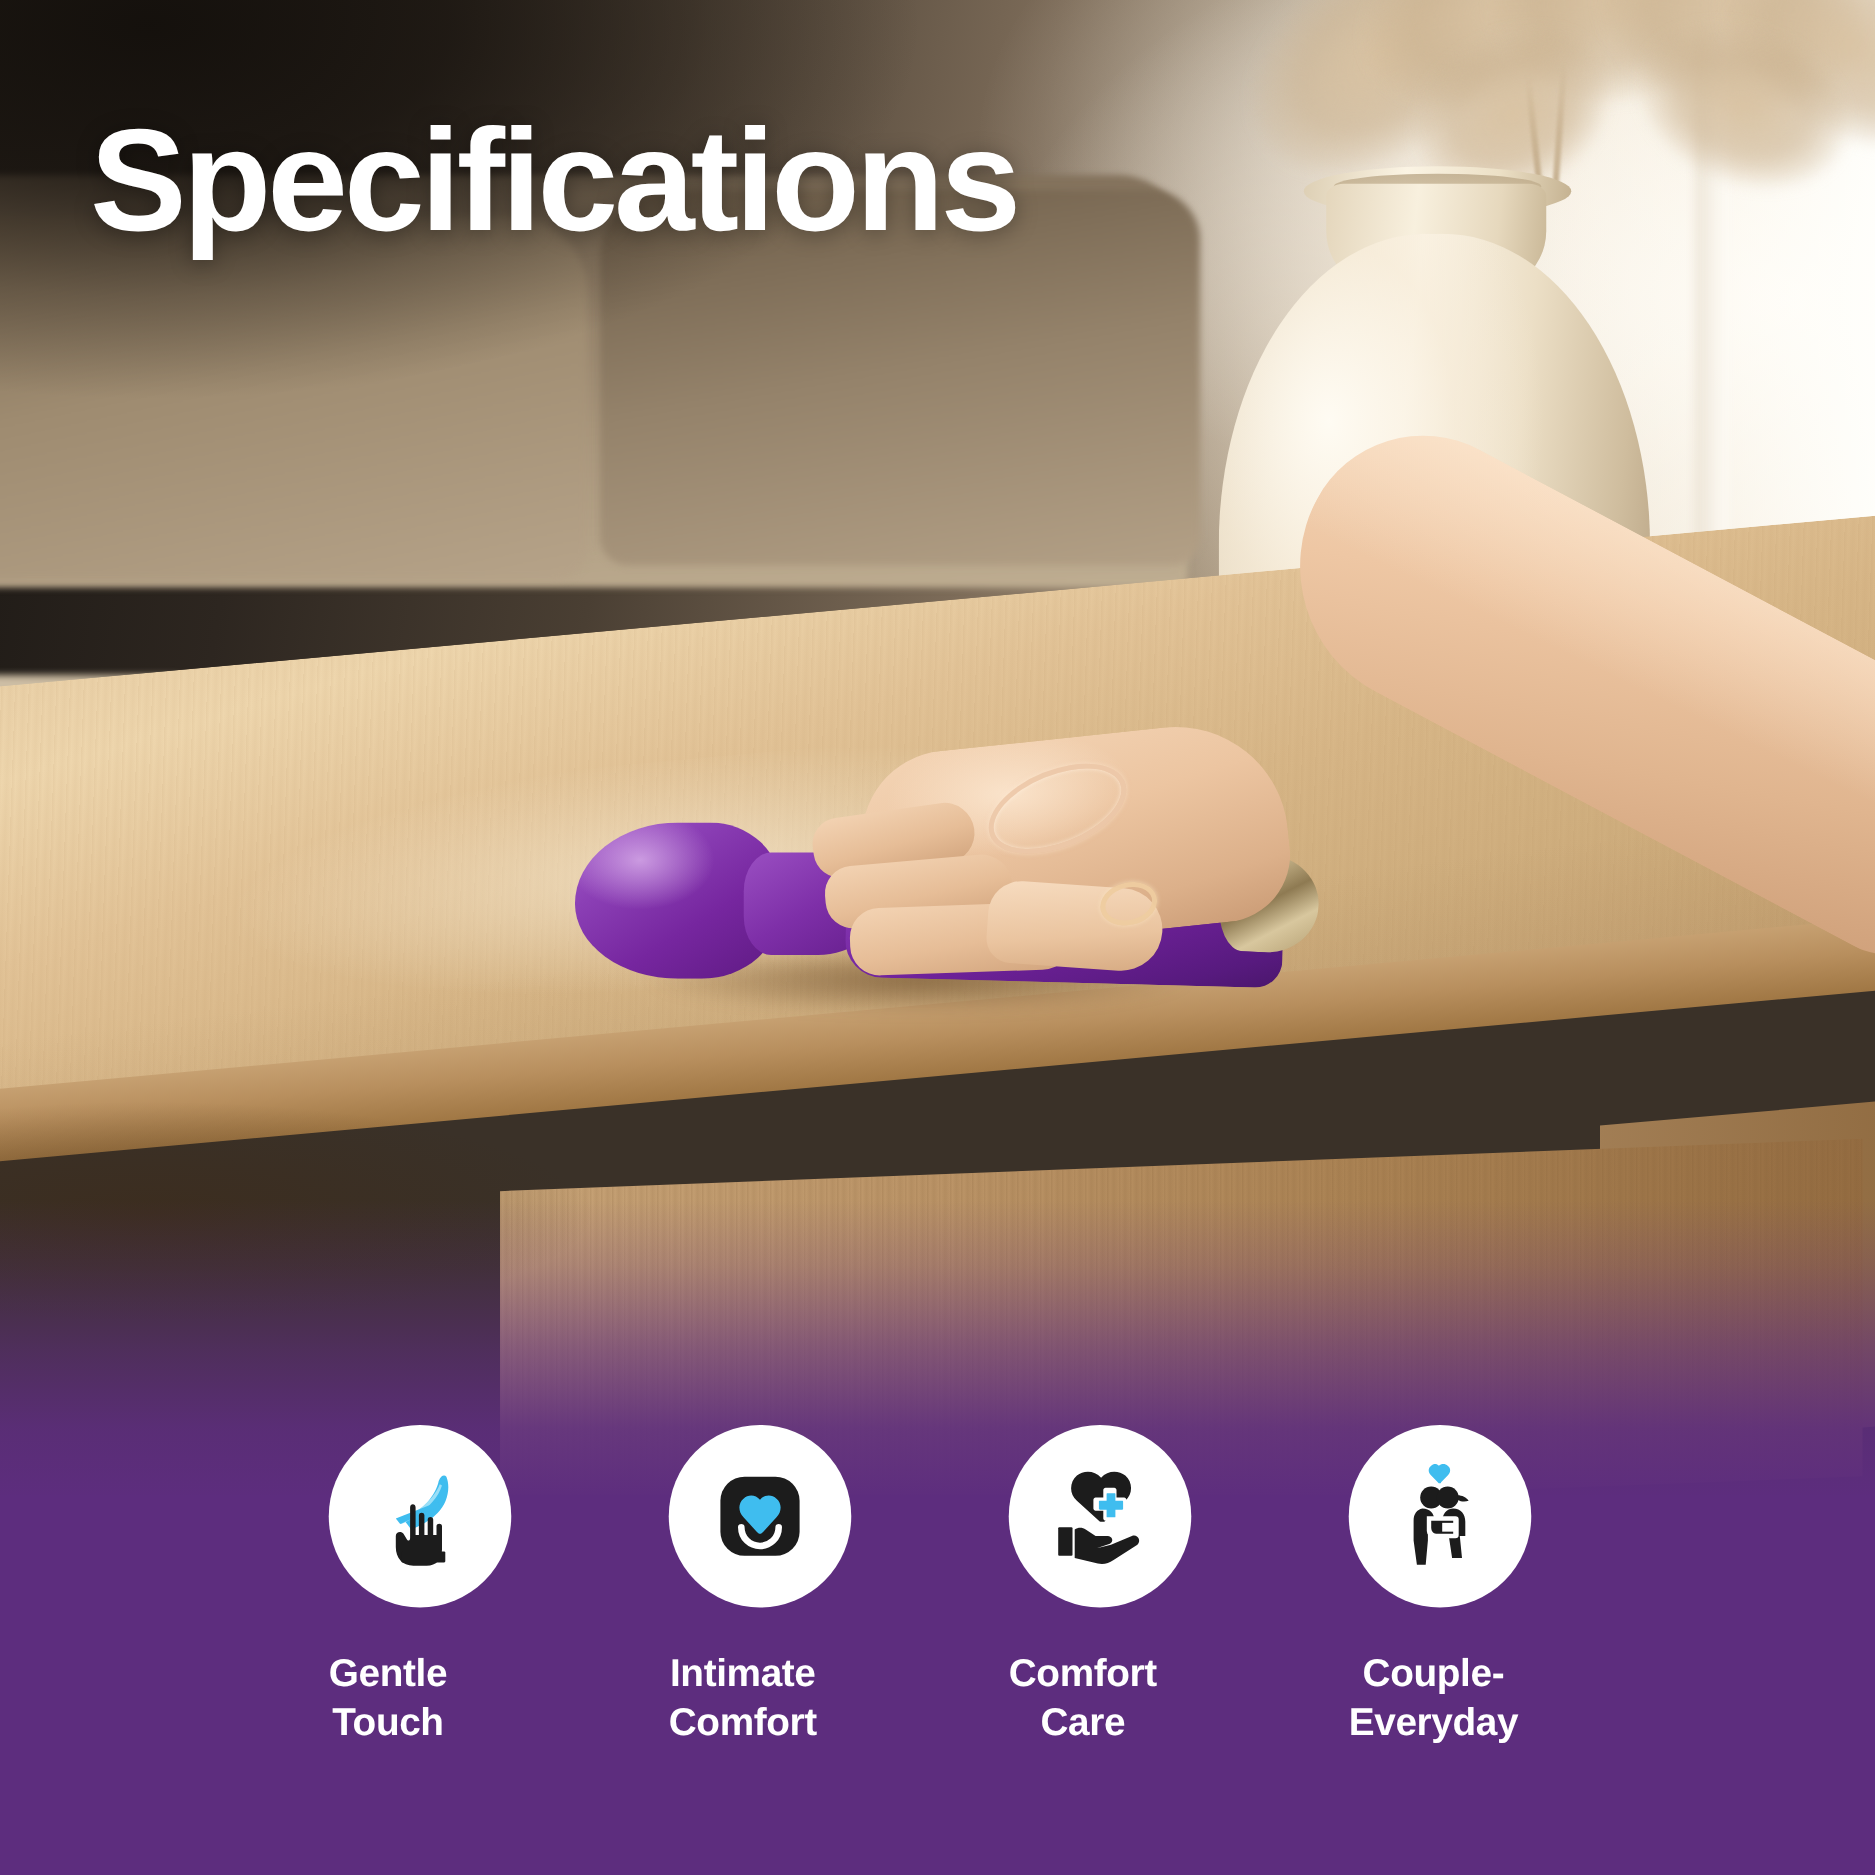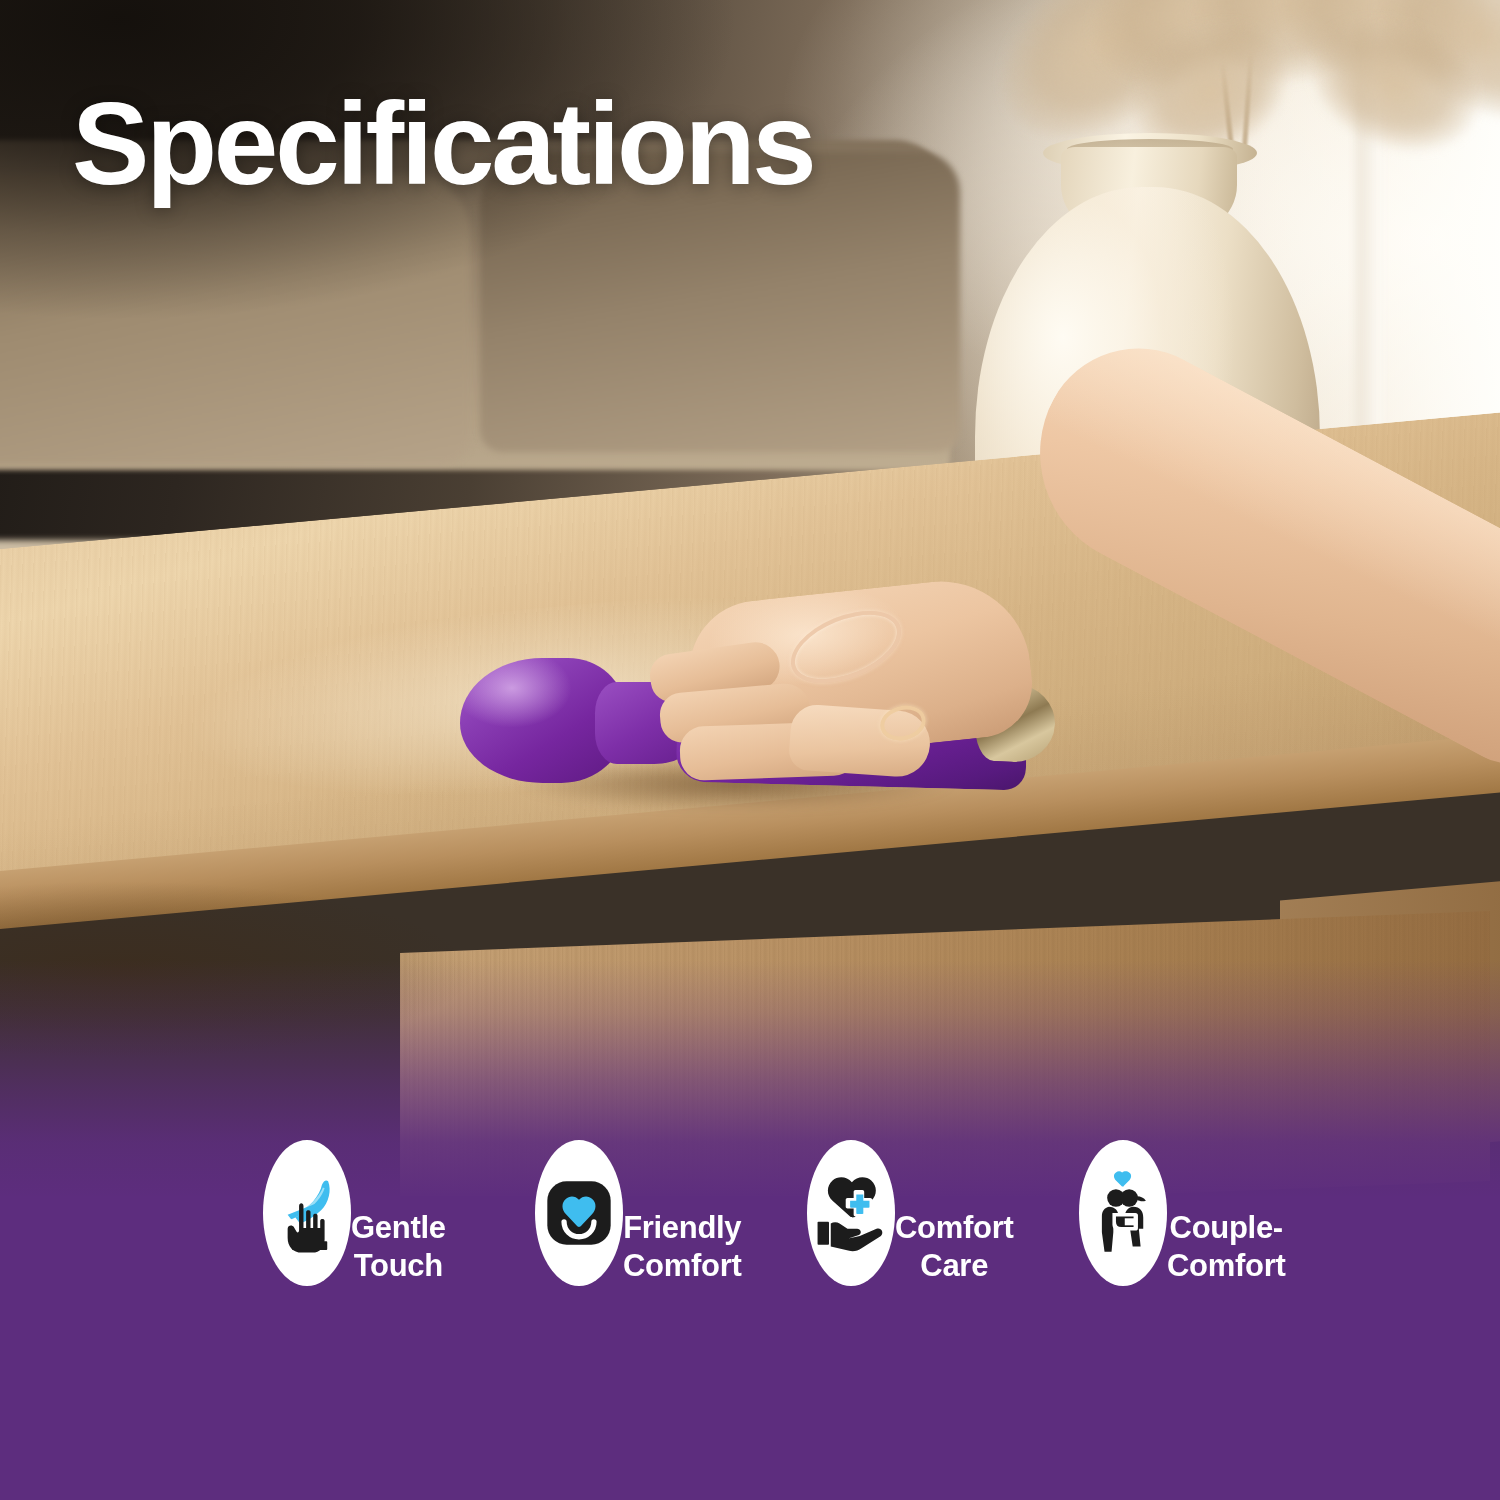--- a/index.html
+++ b/index.html
@@ -300,21 +300,21 @@
     text-shadow:0 2px 18px rgba(0,0,0,0.35);
     white-space:nowrap;
   }
 
   
   .features {
     position:absolute; left:0; top:1140px; width:1500px;
     display:flex; justify-content:center; align-items:flex-start;
     gap:114px;
   }
-  .feature { width:158px; display:flex; flex-direction:row; align-items:flex-end; }
+  .feature { width:158px; display:flex; flex-direction:column; align-items:flex-start; }
   .badge {
     width:146px; height:146px; border-radius:50%;
     background:#ffffff;
     display:flex; align-items:center; justify-content:center;
   }
   .badge svg { width:88px; height:88px; display:block; }
   .flabel {
     margin-top:34px;
     color:#ffffff;
     font-size:31px;
@@ -430,21 +430,21 @@
     </div>
 
     <div class="feature">
       <div class="badge">
         <svg viewBox="0 0 100 100">
           <rect x="14" y="14" width="72" height="72" rx="22" fill="#1C1C1C"></rect>
           <path d="M50 66c-1 0-2-1-3-2l-12-13c-5-5-5-13 0-17 4-4 11-4 15 1 4-5 11-5 15-1 5 4 5 12 0 17L53 64c-1 1-2 2-3 2z" fill="#3FBDEF"></path>
           <path d="M33 60c0 10 8 17 17 17s17-7 17-17" fill="none" stroke="#FFFFFF" stroke-width="6" stroke-linecap="round"></path>
         </svg>
       </div>
-      <div class="flabel">Friendly
+      <div class="flabel">Intimate
 Comfort</div>
     </div>
 
     <div class="feature">
       <div class="badge">
         <svg viewBox="0 0 100 100">
           <path d="M52 55c-1 0-2 0-3-1L29 36c-7-6-7-17 0-23 6-5 16-5 22 2 6-7 16-7 22-2 7 6 7 17 0 23L55 54c-1 1-2 1-3 1z" fill="#1C1C1C"></path>
           <path d="M72 33h-7v-7c0-1-1-2-2-2h-8c-1 0-2 1-2 2v7h-7c-1 0-2 1-2 2v8c0 1 1 2 2 2h7v7c0 1 1 2 2 2h8c1 0 2-1 2-2v-7h7c1 0 2-1 2-2v-8c0-1-1-2-2-2z" fill="#FFFFFF"></path>
           <path d="M70 36h-6v-6c0-1 0-1-1-1h-6c-1 0-1 0-1 1v6h-6c-1 0-1 0-1 1v6c0 1 0 1 1 1h6v6c0 1 0 1 1 1h6c1 0 1 0 1-1v-6h6c1 0 1 0 1-1v-6c0-1 0-1-1-1z" fill="#3FBDEF"></path>
           <rect x="12" y="60" width="13" height="26" rx="1" fill="#1C1C1C"></rect>
@@ -464,18 +464,18 @@
           <circle cx="57" cy="33" r="10" fill="#1C1C1C"></circle>
           <path d="M66 31c4 0 8 2 10 5-3 1-7 1-10-1z" fill="#1C1C1C"></path>
           <path d="M34 43c-5 1-8 5-8 11v18l3 22h8l2-22v-9h6v-9c0-6-4-11-11-11z" fill="#1C1C1C"></path>
           <path d="M62 43c7 0 11 5 11 12v13h-5l2 20h-9l-3-20h-6v-13c0-7 4-12 10-12z" fill="#1C1C1C"></path>
           <path d="M38 50h26c2 0 3 1 3 3v14c0 2-1 3-3 3H45c-4 0-7-3-7-7z" fill="#FFFFFF"></path>
           <path d="M42 54h20v12H48c-4 0-6-2-6-6z" fill="#1C1C1C"></path>
           <rect x="52" y="56" width="12" height="8" fill="#FFFFFF"></rect>
         </svg>
       </div>
       <div class="flabel">Couple-
-Comfort</div>
+Everyday</div>
     </div>
 
   </div>
 
 </div>
 
 </body></html>

